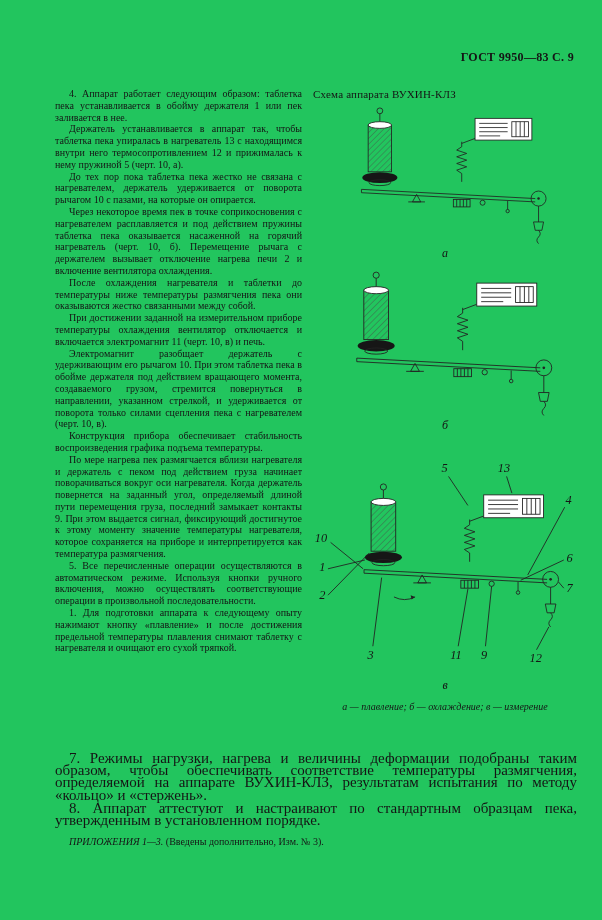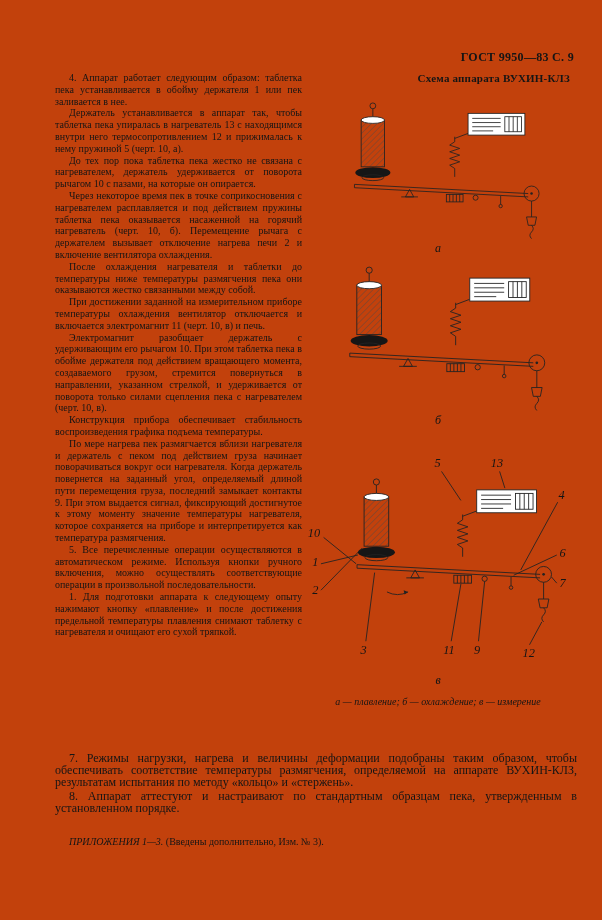--- a/index.html
+++ b/index.html
@@ -5,60 +5,60 @@
   * { margin:0; padding:0; box-sizing:border-box; }
   html,body { width:602px; height:920px; }
   body {
     background:#ffffff;
     font-family:"Liberation Serif", serif;
     color:#151515;
   }
   .page {
     position:relative;
     width:602px; height:920px;
-    background:#c2410c;
+    background:#22c55e;
     overflow:hidden;
   }
   .doc-ref {
     position:absolute; top:50px; right:28px;
     font-weight:bold; font-size:12px; letter-spacing:.3px;
   }
   .columns {
-    position:absolute; top:72px; left:55px; width:522px;
-    display:flex; gap:4px;
+    position:absolute; top:88px; left:55px; width:522px;
+    display:flex; gap:11px;
   }
   .col-left { width:247px; }
   .col-left p {
     font-size:10px; line-height:11.8px;
     text-align:justify; text-indent:14px;
     hyphens:auto;
   }
   .col-right { width:264px; }
   .figure-title {
-    text-align:right; font-weight:bold; font-size:11px;
-    margin-bottom:16px; letter-spacing:.2px;
+    text-align:left; font-weight:normal; font-size:11px;
+    margin-bottom:5px; letter-spacing:.2px;
   }
   .diagram { text-align:center; }
   .view-label {
     display:block; text-align:center;
     font-style:italic; font-size:12px; line-height:12px;
     margin:0 0 10px 0;
   }
   .figure-caption {
     text-align:center; font-size:10px; font-style:italic;
     margin-top:8px;
   }
   .drawing-number {
     text-align:center; font-size:10.5px; margin-top:10px;
   }
   .bottom-block {
     position:absolute; top:752px; left:55px; width:522px;
   }
   .bottom-block p {
-    font-size:12px; line-height:12.2px;
+    font-size:15px; line-height:12.2px;
     text-align:justify; text-indent:14px;
     hyphens:auto;
     margin-bottom:1px;
   }
   .appendix {
     position:absolute; top:836px; left:55px; width:522px;
     font-size:10px; text-indent:14px;
   }
   .appendix .it { font-style:italic; }
   svg { display:block; margin:0 auto; }

